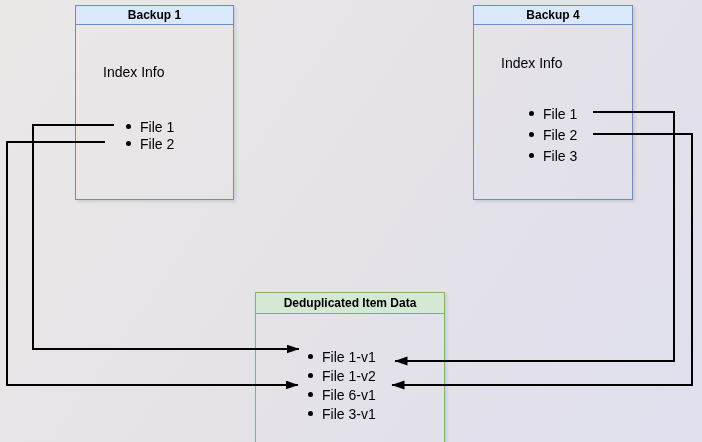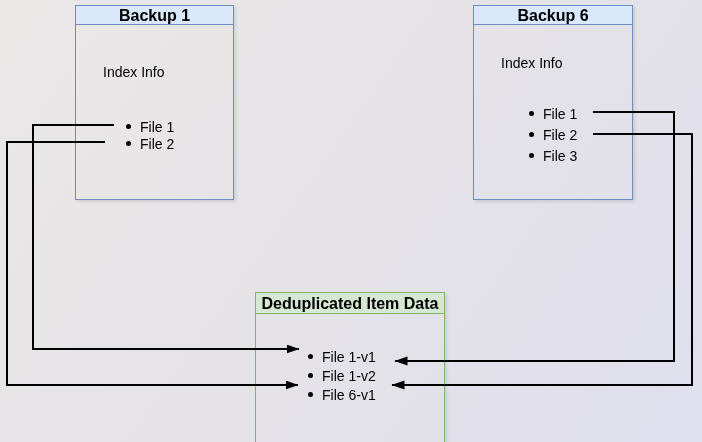--- a/index.html
+++ b/index.html
@@ -14,21 +14,21 @@
   }
   .box {
     position: absolute;
     border: 1px solid #888;
     box-shadow: 2px 2px 3px rgba(0,0,0,0.10);
   }
   .box.blue  { border-color: var(--blue-border); }
   .box.green { border-color: var(--green-border); }
   .box-header {
     width: 100%; text-align: center;
-    font-weight: bold; font-size: 16px; color: #000;
+    font-weight: bold; font-size: 12px; color: #000;
     border-bottom: 1px solid;
   }
   .blue  .box-header { background: var(--blue-fill);  border-color: var(--blue-border);  height: 19px; line-height: 19px; }
   .green .box-header { background: var(--green-fill); border-color: var(--green-border); height: 21px; line-height: 21px; }
   .subtitle {
     position: absolute; font-size: 14px; color: #000; white-space: nowrap;
   }
   ul.filelist {
     position: absolute; list-style: none; margin: 0; padding: 0;
   }
@@ -71,21 +71,21 @@
           <span>File 1</span>
         </li>
         <li>
           <span class="dot"></span>
           <span>File 2</span>
         </li>
       </ul>
   </div>
 
   <div class="box blue" id="backup2-box">
-    <div class="box-header">Backup 6</div>
+    <div class="box-header">Backup 4</div>
     <div class="subtitle" id="backup2-subtitle">Index Info</div>
     <ul class="filelist" id="backup2-list">
         <li>
           <span class="dot"></span>
           <span>File 1</span>
         </li>
         <li>
           <span class="dot"></span>
           <span>File 2</span>
         </li>
@@ -104,20 +104,24 @@
           <span>File 1-v1</span>
         </li>
         <li>
           <span class="dot"></span>
           <span>File 1-v2</span>
         </li>
         <li>
           <span class="dot"></span>
           <span>File 6-v1</span>
         </li>
+        <li>
+          <span class="dot"></span>
+          <span>File 3-v1</span>
+        </li>
       </ul>
   </div>
 
   <svg class="arrows" viewBox="0 0 702 442" xmlns="http://www.w3.org/2000/svg">
     <defs>
       <marker id="arrowhead" markerUnits="userSpaceOnUse" markerWidth="14" markerHeight="10" refX="12.5" refY="4.5" orient="auto">
         <path d="M0,0 L13,4.5 L0,9 Z" fill="#000"></path>
       </marker>
     </defs>
   <polyline points="114,125 33,125 33,349 299,349" fill="none" stroke="#000000" stroke-width="2" marker-end="url(#arrowhead)"></polyline>

